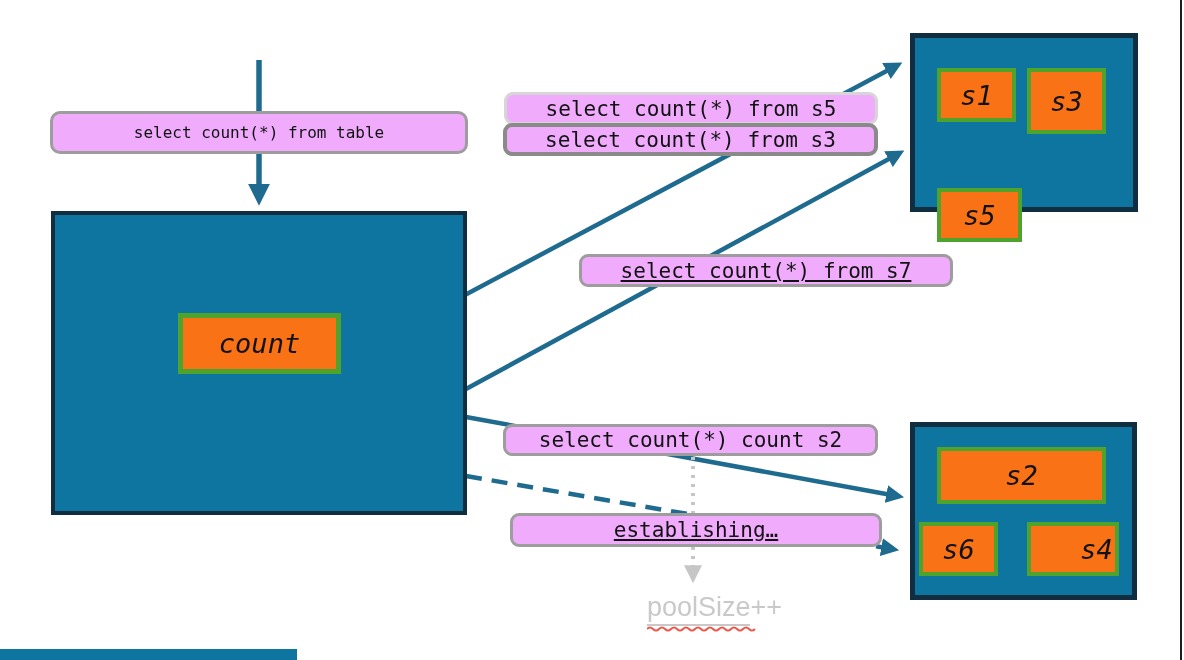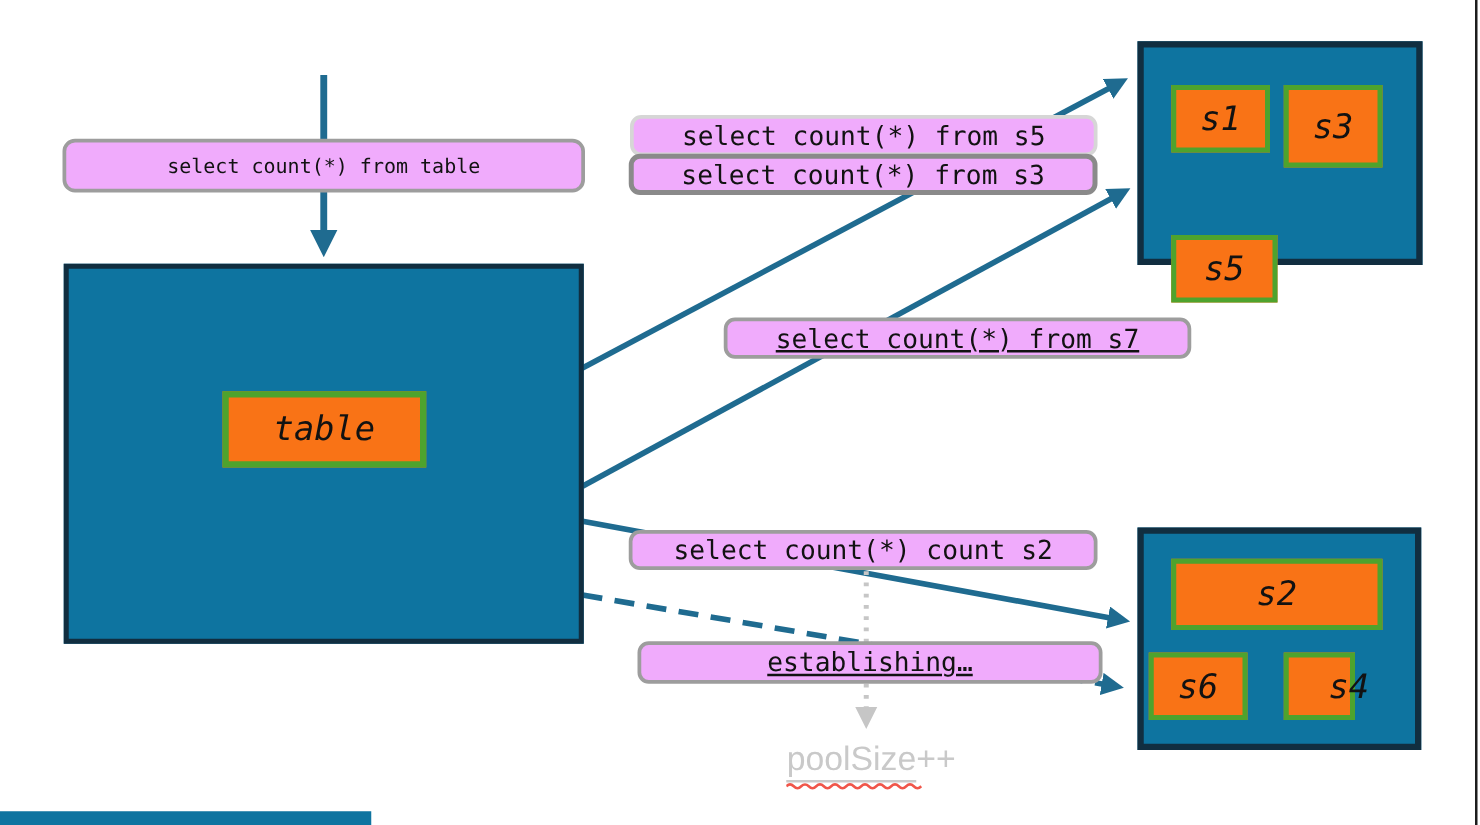--- a/index.html
+++ b/index.html
@@ -39,21 +39,21 @@
     position:absolute; box-sizing:border-box; background:#f97316;
     border:4px solid var(--shard-border,#4ea32d);
     display:flex; align-items:center; justify-content:center;
     font-family:"DejaVu Sans Mono","Liberation Mono",monospace;
     font-size:27px; color:#121212;font-style:italic;
   }
   .shard.main { border-width:5px; }
 
   
   .poolsize {
-    position:absolute; left:612px; top:592px; width:170px; text-align:center;
+    position:absolute; left:612px; top:592px; width:170px; text-align:right;
     font-size:27px; color:var(--muted-text,#c9c9c9); z-index:3; white-space:nowrap;
   }
   .ps-word { position:relative; display:inline-block; border-bottom:2px solid var(--muted-text,#c9c9c9); padding-bottom:1px; }
   .ps-word svg { position:absolute; left:0; top:100%; margin-top:1px; }
 
   
   .edge-line { position:absolute; left:1180px; top:0; width:2px; height:660px; background:#1d1d1d; z-index:5; }
   .corner-bar { position:absolute; left:0; top:649px; width:297px; height:11px; background:var(--pool-fill,#0e74a0); z-index:5; }
 </style>
 </head>
@@ -84,33 +84,33 @@
 
   <div class="pill dark" style="left:503px; top:123px; width:375px; height:33px;">select count(*) from s3</div>
 
   <div class="pill" style="left:579px; top:254px; width:374px; height:33px;text-decoration:underline;">select count(*) from s7</div>
 
   <div class="pill" style="left:503px; top:424px; width:375px; height:32px;">select count(*) count s2</div>
 
   <div class="pill" style="left:510px; top:513px; width:372px; height:34px;text-decoration:underline;">establishing…</div>
 
   <div class="pool table" style="left:51px; top:211px; width:416px; height:304px;">
-    <div class="shard main" style="left:123px; top:98px; width:163px; height:61px;">table</div>
+    <div class="shard main" style="left:123px; top:98px; width:163px; height:61px;">count</div>
   </div>
 
   <div class="pool" style="left:910px; top:33px; width:228px; height:179px;">
     <div class="shard" style="left:22px;  top:30px;  width:79px; height:54px;">s1</div>
     <div class="shard" style="left:112px; top:30px;  width:79px; height:66px;">s3</div>
     <div class="shard" style="left:22px;  top:102px; width:85px; height:54px;margin-top:48px;">s5</div>
   </div>
 
   <div class="pool" style="left:910px; top:410px; width:227px; height:178px;margin-top:12px;">
     <div class="shard" style="left:22px;  top:20px; width:169px; height:57px;">s2</div>
     <div class="shard" style="left:4px;  top:95px; width:79px;  height:54px;">s6</div>
-    <div class="shard" style="left:112px; top:95px; width:57px;  height:54px;padding-left:47px;">s4</div>
+    <div class="shard" style="left:112px; top:95px; width:92px;  height:54px;padding-left:47px;">s4</div>
   </div>
 
   <div class="poolsize">
     <span class="ps-word">
       <span>poolSize</span>
       <svg width="113" height="7" viewBox="0 0 113 7">
         <path d="M0 4 Q3 1 6 4 T 12 4 T 18 4 T 24 4 T 30 4 T 36 4 T 42 4 T 48 4 T 54 4 T 60 4 T 66 4 T 72 4 T 78 4 T 84 4 T 90 4 T 96 4 T 102 4 T 108 4" fill="none" stroke="var(--spellcheck,#f0564a)" stroke-width="2"></path>
       </svg>
     </span><span>++</span>
   </div>

